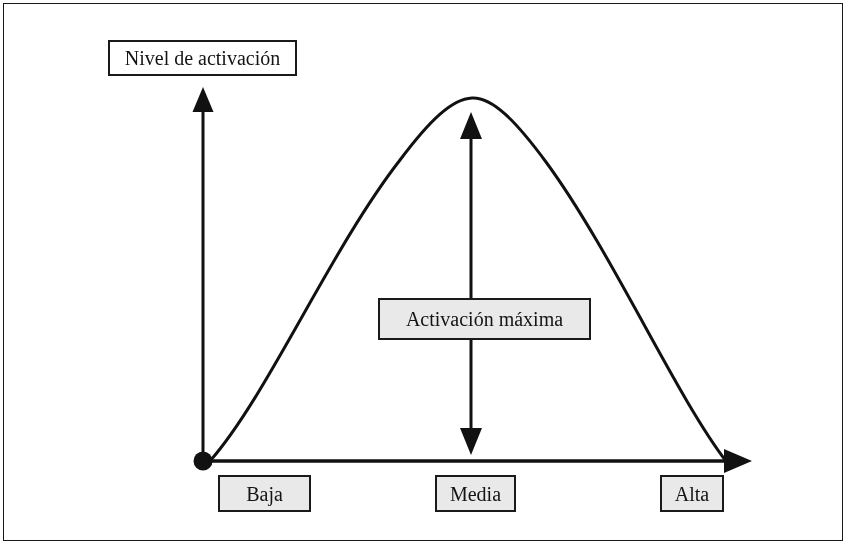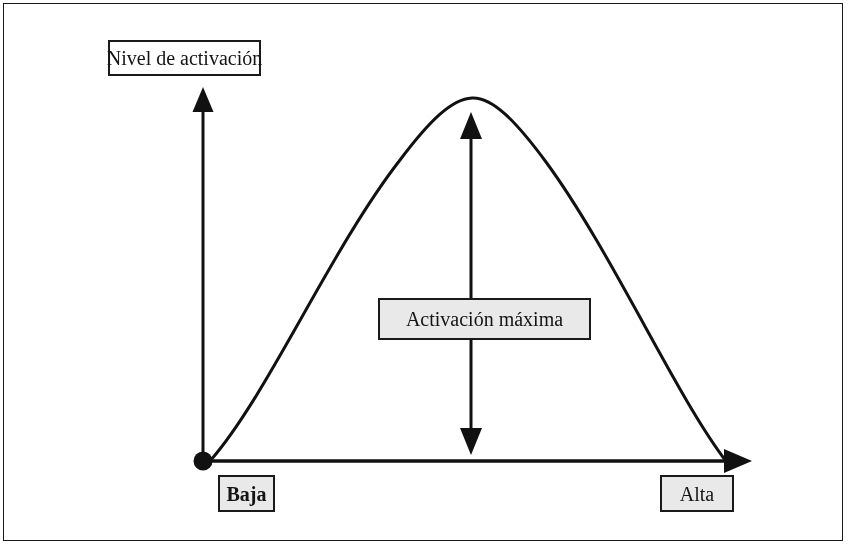--- a/index.html
+++ b/index.html
@@ -39,54 +39,53 @@
     display: flex;
     align-items: center;
     justify-content: center;
     color: #141414;
     white-space: nowrap;
     line-height: 1;
   }
   #axis-title-box {
     left: 108px;
     top: 40px;
-    width: 153px;
+    width: 189px;
     height: 36px;
     background: #ffffff;
     font-size: 20px;
   }
   #peak-label-box {
     left: 378px;
     top: 298px;
     width: 213px;
     height: 42px;
     background: #e9e9e9;
     font-size: 20px;
   }
   #cat-low-box {
     left: 218px;
     top: 475px;
-    width: 57px;
+    width: 93px;
     height: 37px;
     background: #e9e9e9;
     font-size: 20px;
-    font-weight: bold;
   }
   #cat-mid-box {
     left: 435px;
     top: 475px;
     width: 81px;
     height: 37px;
     background: #e9e9e9;
     font-size: 20px;
   }
   #cat-high-box {
     left: 660px;
     top: 475px;
-    width: 74px;
+    width: 64px;
     height: 37px;
     background: #e9e9e9;
     font-size: 20px;
   }
 </style>
 </head>
 <body>
 
 <div id="figure">
 
@@ -129,18 +128,21 @@
   </div>
 
   <div class="label-box" id="peak-label-box">
     <span>Activación máxima</span>
   </div>
 
   <div class="label-box" id="cat-low-box">
     <span>Baja</span>
   </div>
 
+  <div class="label-box" id="cat-mid-box">
+    <span>Media</span>
+  </div>
 
   <div class="label-box" id="cat-high-box">
     <span>Alta</span>
   </div>
 
 </div>
 
 </body></html>

